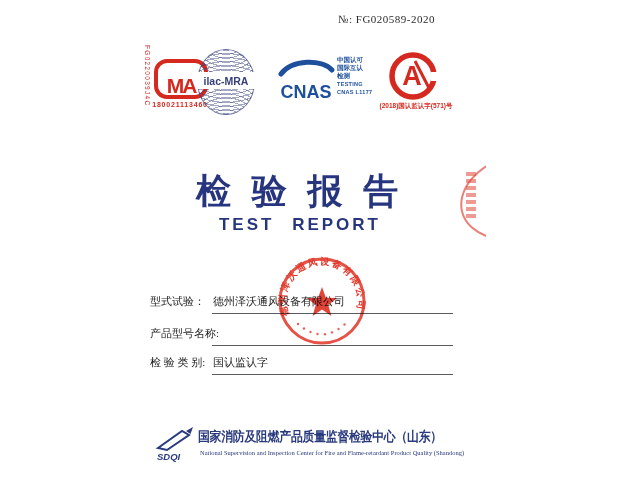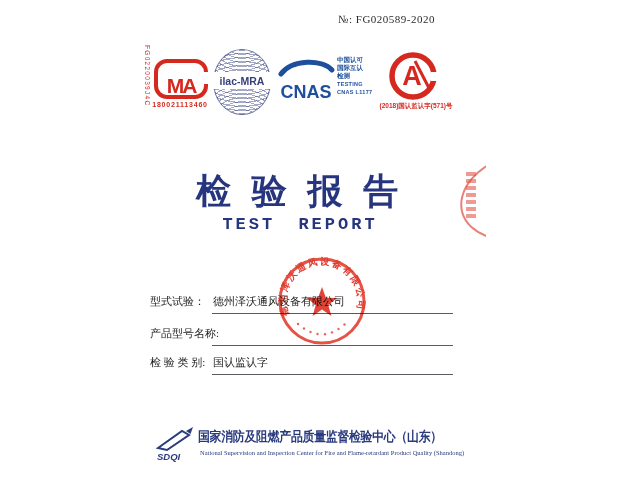--- a/index.html
+++ b/index.html
@@ -31,21 +31,21 @@
   .cma-letters{
     position:absolute;left:0;right:0;top:4px;text-align:center;
     font:bold 21px/22px "Liberation Sans",sans-serif;color:#d5281e;letter-spacing:-2px;margin-top:8px;
   }
   .cma-notch{position:absolute;right:-5px;top:9px;width:6px;height:12px;background:#fff;}
   .cma-number{
     left:146px;top:101px;width:68px;text-align:center;
     font:bold 7px "Liberation Sans",sans-serif;color:#d5281e;letter-spacing:.8px;white-space:nowrap;
   }
   .ilac{
-    left:213px;top:49px;width:56px;height:64px;border-radius:50%;
+    left:197px;top:49px;width:56px;height:64px;border-radius:50%;
     border:1px solid rgba(53,63,124,.65);
     background:
       repeating-radial-gradient(circle at 50% -30%, transparent 0 3px, rgba(53,63,124,.45) 3px 4px),
       repeating-radial-gradient(circle at 50% 130%, transparent 0 3px, rgba(53,63,124,.45) 3px 4px);
   }
   .ilac-band{position:absolute;left:-2px;right:-2px;top:22px;height:17px;background:#fff;}
   .ilac-text{
     position:absolute;left:0;right:0;top:25px;text-align:center;
     font:bold 10.5px "Liberation Sans",sans-serif;color:#353f7c;letter-spacing:0;
   }
@@ -71,21 +71,21 @@
     background:repeating-linear-gradient(180deg, rgba(224,72,60,.55) 0 4px, transparent 4px 7px);}
 
   
   .title-cn{
     left:0;top:168px;width:600px;text-align:center;
     font-family:Liberation Serif, serif;font-weight:bold;
     font-size:35px;letter-spacing:6px;color:#27357f;
   }
   .title-en{
     left:0;top:215px;width:600px;text-align:center;
-    font-family:Liberation Mono, monospace;font-weight:bold;
+    font-family:Liberation Sans, sans-serif;font-weight:bold;
     font-size:17px;letter-spacing:3px;word-spacing:10px;color:#27357f;
   }
 
   
   .form-row{position:absolute;left:150px;width:303px;height:17px;}
   .form-label{position:absolute;left:0;top:0;font-size:11px;color:#1c1c1c;white-space:nowrap;}
   .form-value{position:absolute;left:63px;top:0;font-size:11px;color:#222;white-space:nowrap;}
   .form-underline{position:absolute;left:62px;right:0;bottom:-3px;height:1px;background:#5a5a60;}
 
   

